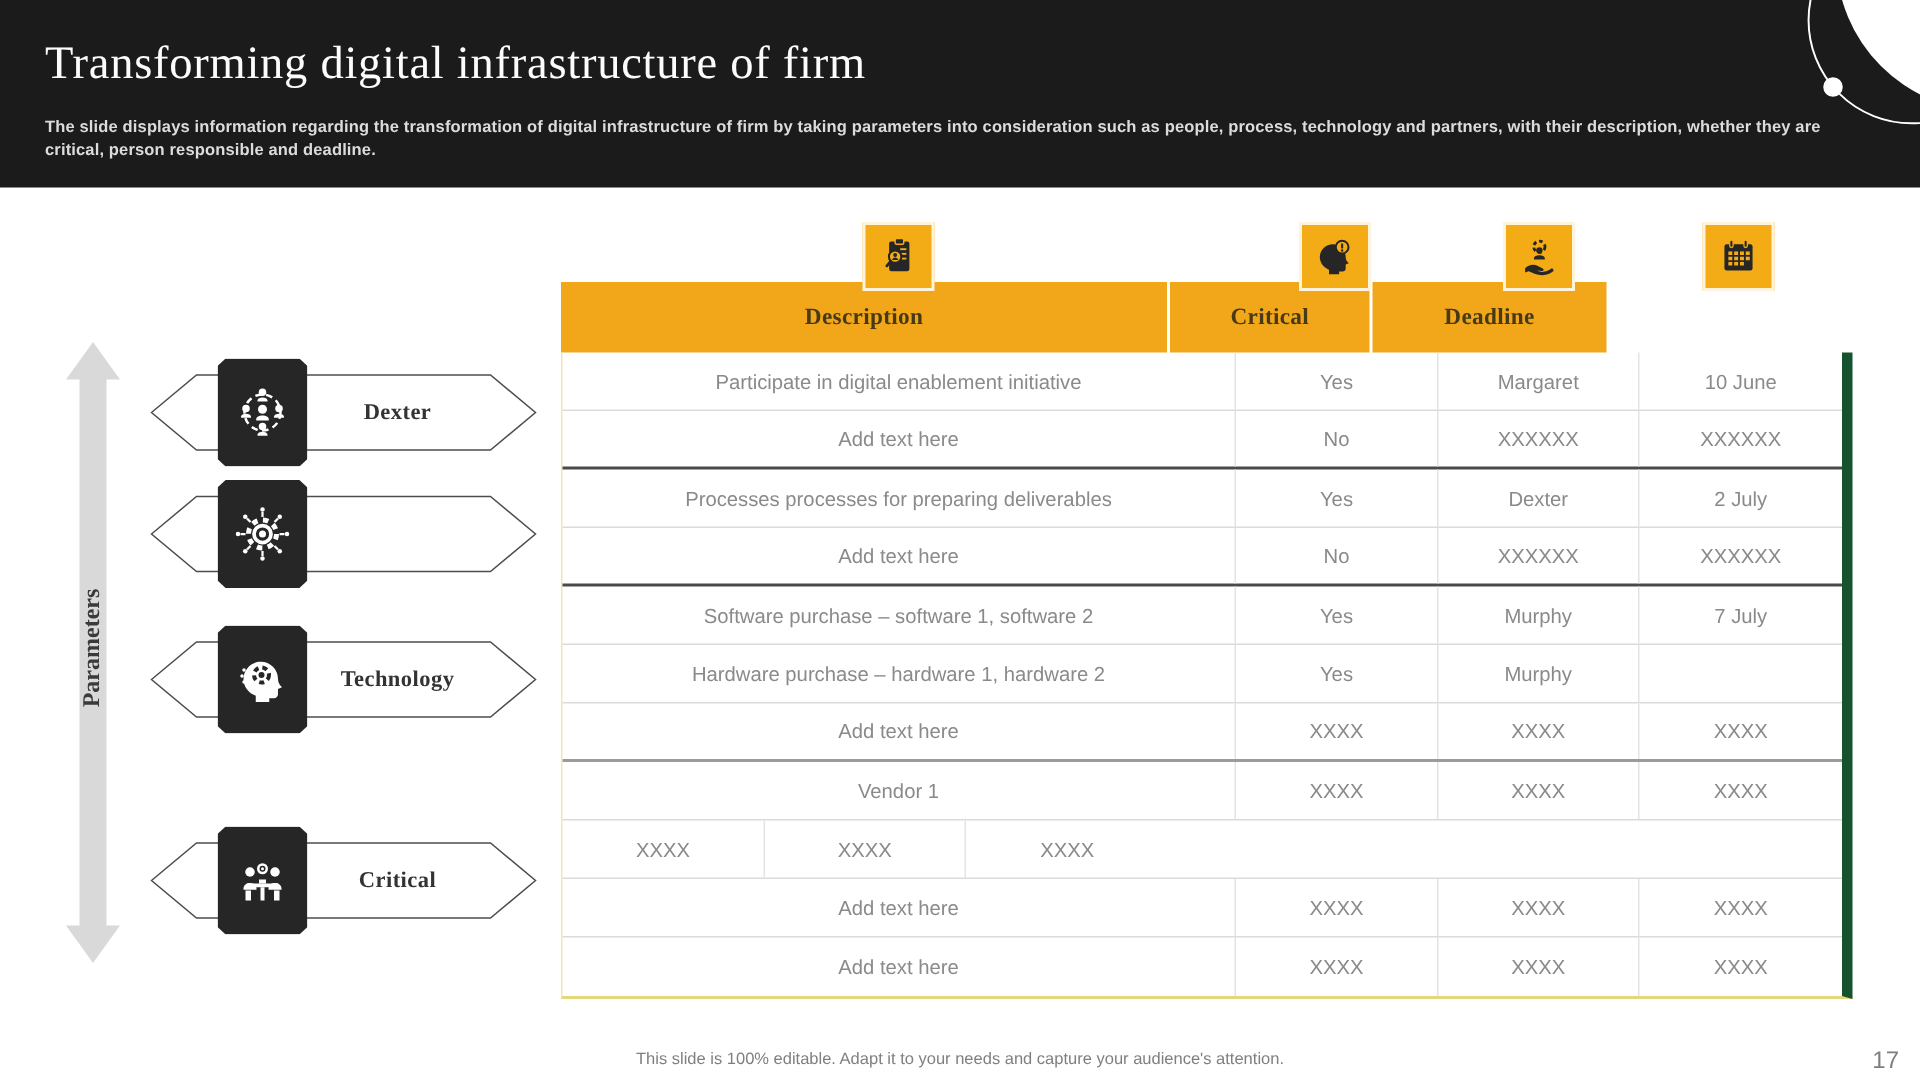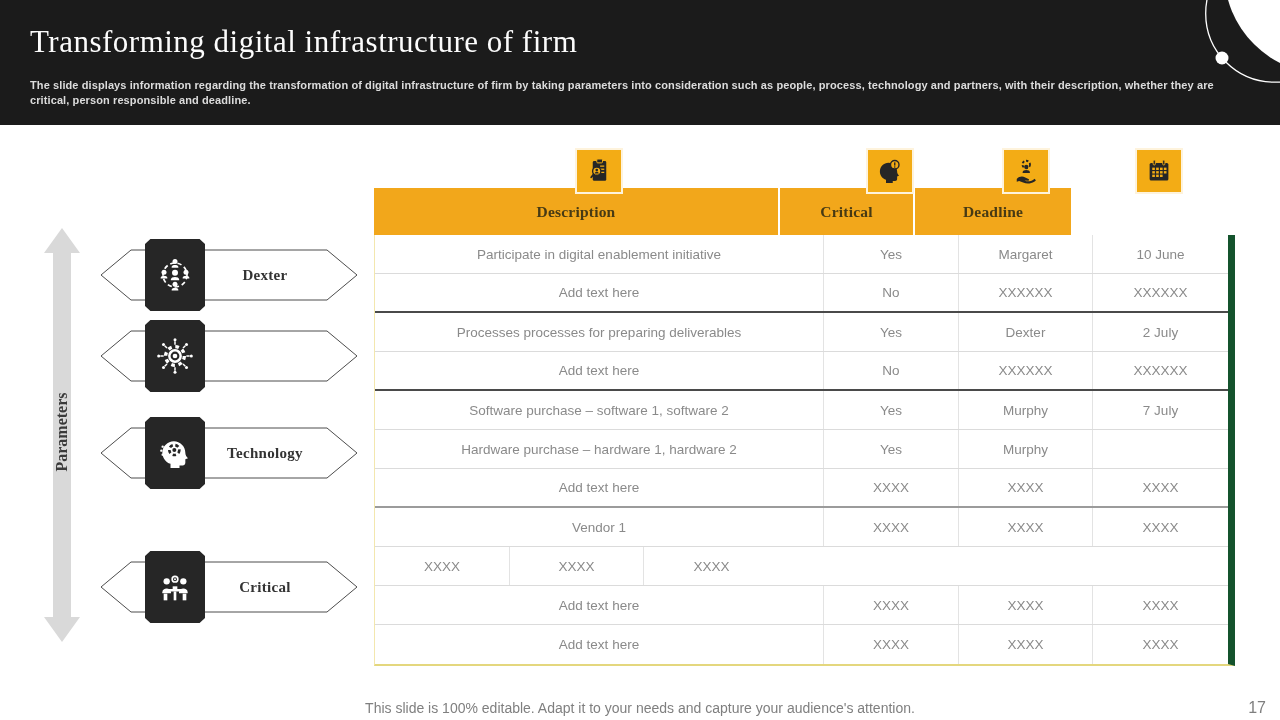--- a/index.html
+++ b/index.html
@@ -43,21 +43,21 @@
   .tr.sec-med{border-bottom:2px solid #9b9b9b;}
   .tr:last-child{border-bottom:none;}
   .td{display:flex;align-items:center;justify-content:center;color:#8a8a8a;font-size:13.5px;
          box-sizing:border-box;}
   .td.c1{width:449px;border-right:1px solid #e3e3e3;}
   .td.c2{width:135px;border-right:1px solid #e3e3e3;}
   .td.c3{width:134px;border-right:1px solid #e3e3e3;}
   .td.c4{width:135px;}
   
   .footnote{position:absolute;left:0;top:700px;width:1280px;text-align:center;
-         color:#7f7f7f;font-size:14px;}
+         color:#7f7f7f;font-size:11px;}
   .pagenum{position:absolute;right:14px;top:699px;color:#7f7f7f;font-size:16px;}
 </style>
 </head>
 <body>
 
 <div class="slide">
 
   <div class="band">
     <h1 class="title">Transforming digital infrastructure of firm</h1>
     <p class="subtitle">The slide displays information regarding the transformation of digital infrastructure of firm by taking parameters into consideration such as people, process, technology and partners, with their description, whether they are critical, person responsible and deadline.</p>

